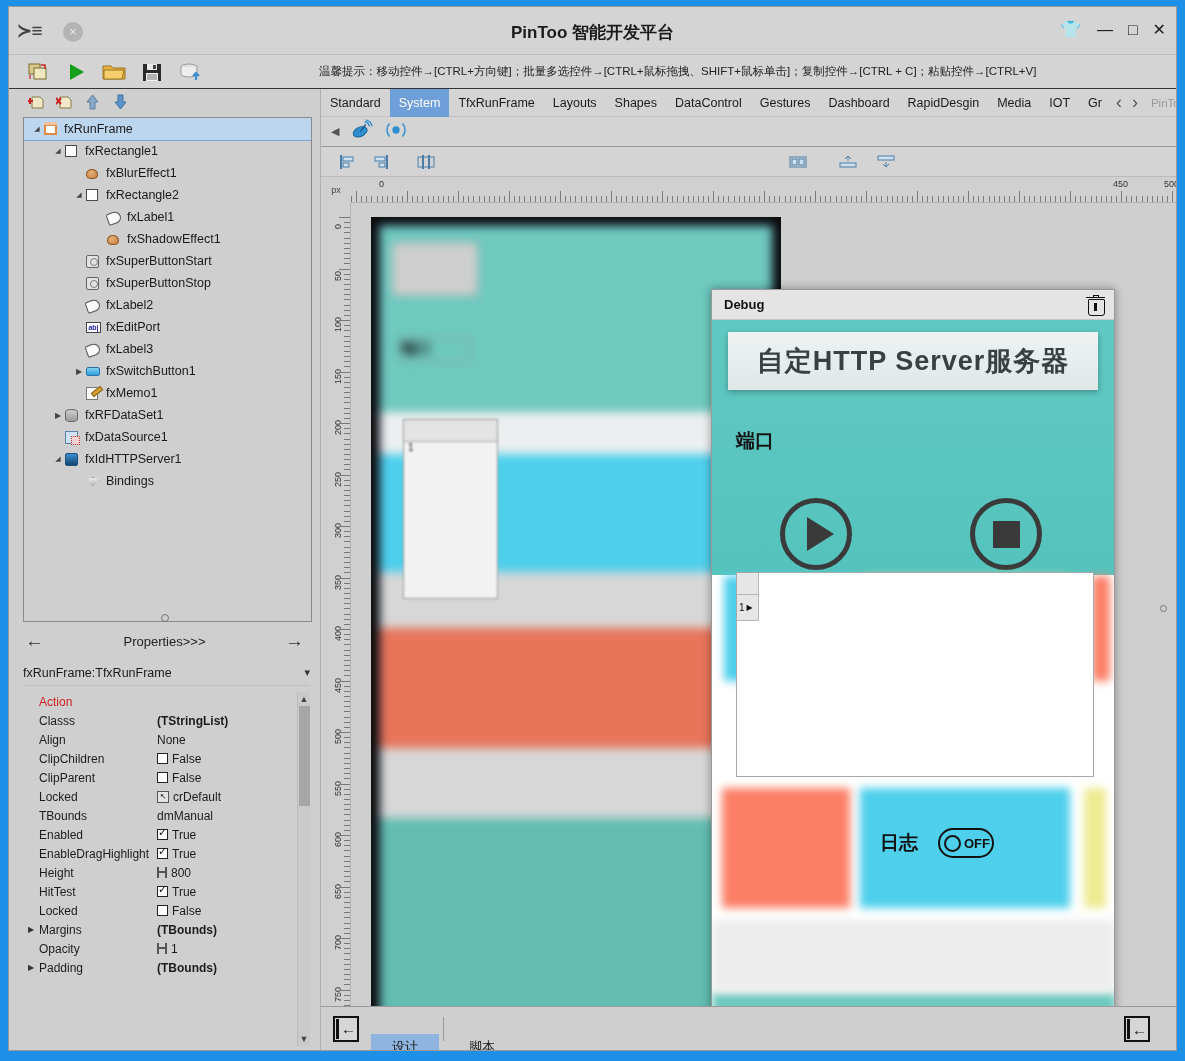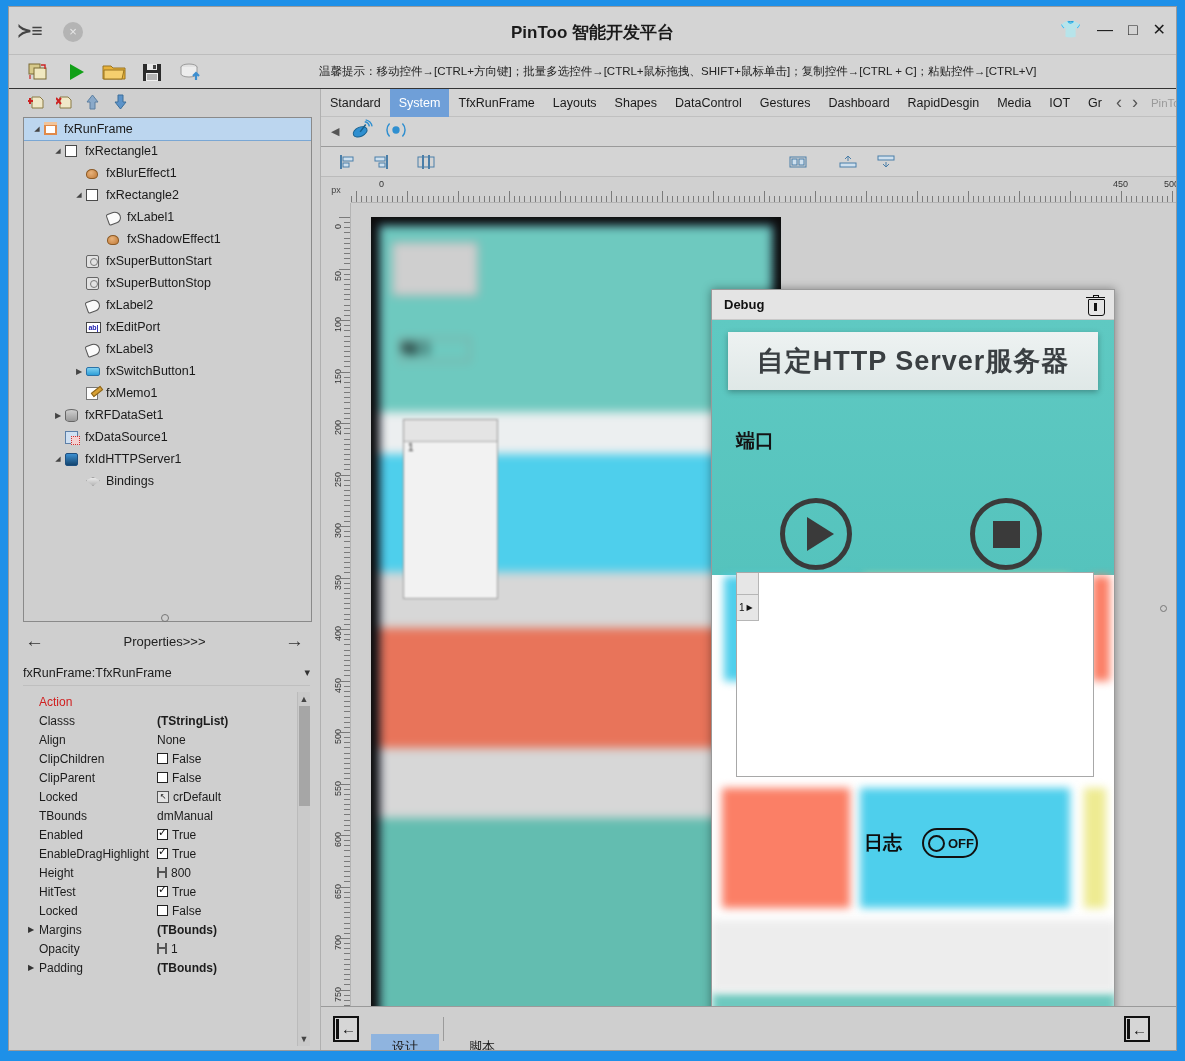--- a/index.html
+++ b/index.html
@@ -309,21 +309,21 @@
   .pb-teal2 { background: #6ec9bf; }
   .grid-overlay {
     position: absolute; left: 24px; top: 252px; width: 358px; height: 205px;
     background: #fff; border: 1px solid #a8a8a8;
   }
   .grid-corner { position: absolute; left: 0; top: 0; width: 22px; height: 22px;
                  background: #e6e6e6; border-right: 1px solid #b6b6b6; border-bottom:1px solid #b6b6b6;}
   .grid-rowhdr { position: absolute; left: 0; top: 22px; width: 22px; height: 26px;
                  background: #e6e6e6; border-right: 1px solid #b6b6b6; border-bottom:1px solid #b6b6b6;
                  display:flex; align-items:center; font-size:10px; color:#111; padding-left:2px; gap:2px;}
-  .log-row { position: absolute; left: 24px; top: 490px; width: 358px; height: 66px;
+  .log-row { position: absolute; left: 40px; top: 490px; width: 358px; height: 66px;
              display: flex; align-items: center; }
   .log-lbl { margin-left: 128px; font-size: 19px; font-weight: bold; color: #0e0e0e; }
   .toggle-off {
     margin-left: 20px; width: 56px; height: 30px; border: 2px solid #111; border-radius: 15px;
     display: flex; align-items: center; gap: 3px; padding-left: 4px;
     font-size: 13px; font-weight: bold; color: #111; background: transparent;
   }
   .toggle-knob { width: 17px; height: 17px; border-radius: 50%; border: 2px solid #111; }
   
   .bottombar {

